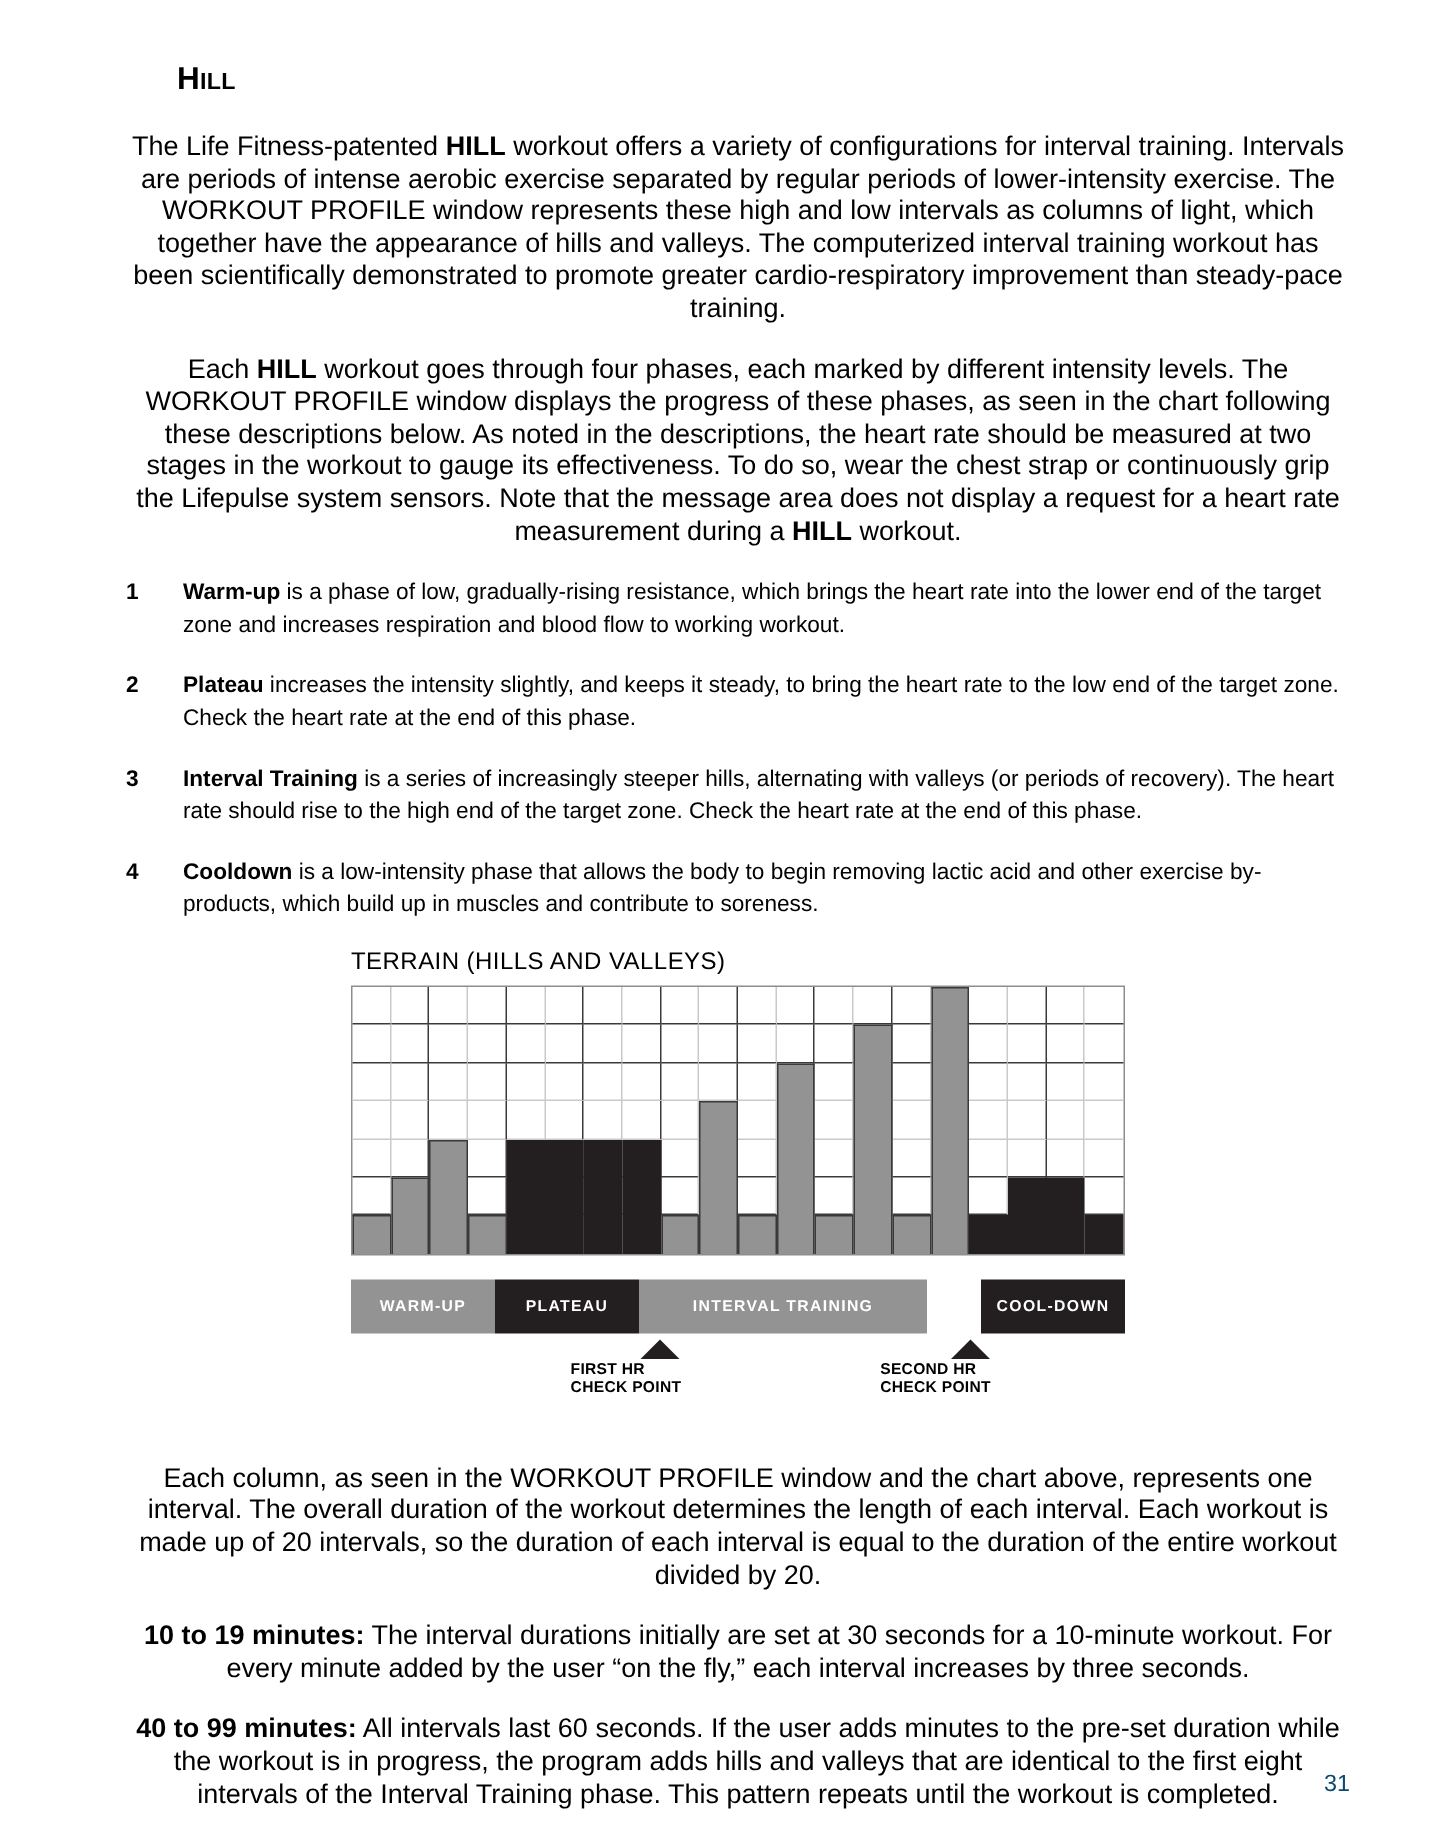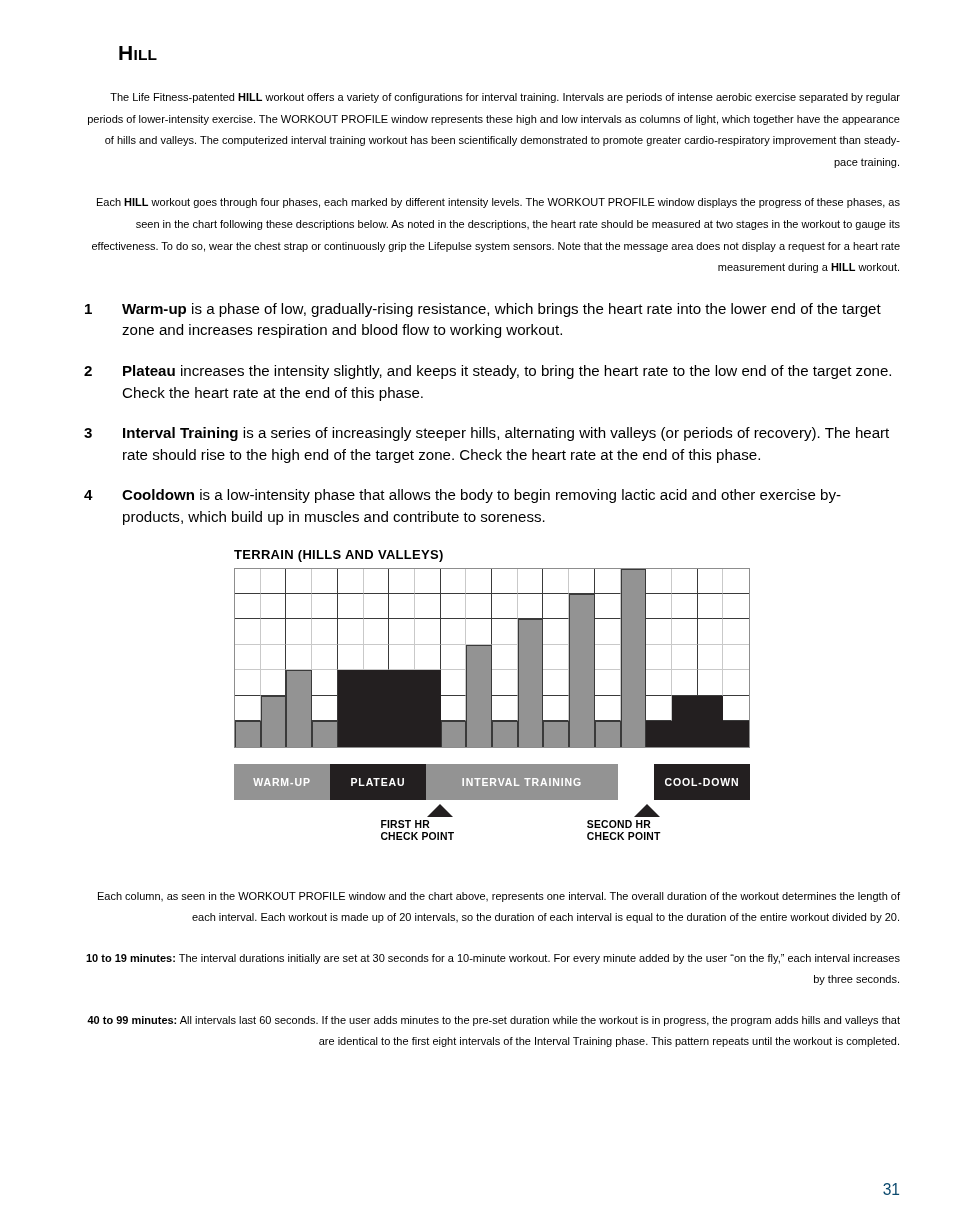--- a/index.html
+++ b/index.html
@@ -35,24 +35,24 @@
     font-weight: bold;
     letter-spacing: 0.2px;
     margin: 0 0 24px 34px;
     line-height: 1;
   }
   .section-title .cap { font-size: 21px; }
   .section-title .sc { font-size: 15.5px; }
 
   
   .para {
-    font-size: 11px;
+    font-size: 18px;
     line-height: 21.6px;
     margin: 0 0 19px 0;
-    text-align: right;
+    text-align: center;
     color: #000;
   }
   .para b { font-weight: bold; }
 
   
   .numlist { margin: 0; padding: 0; }
   .numitem {
     display: flex;
     font-size: 15.1px;
     line-height: 21.6px;
@@ -66,22 +66,22 @@
   .numitem .txt { flex: 1 1 auto; }
   .numitem .txt b { font-weight: bold; }
 
   
   .chart-wrap {
     position: relative;
     margin-left: 150px;
     width: 516px;
   }
   .chart-title {
-    font-size: 13px;
-    font-weight: bold;
+    font-size: 16px;
+    font-weight: normal;
     letter-spacing: 0.3px;
     margin-bottom: 6px;
   }
   .grid {
     position: relative;
     width: 514px;
     height: 178px;
     border: 1px solid #8d8d8d;
     box-sizing: content-box;
     background: #ffffff;

